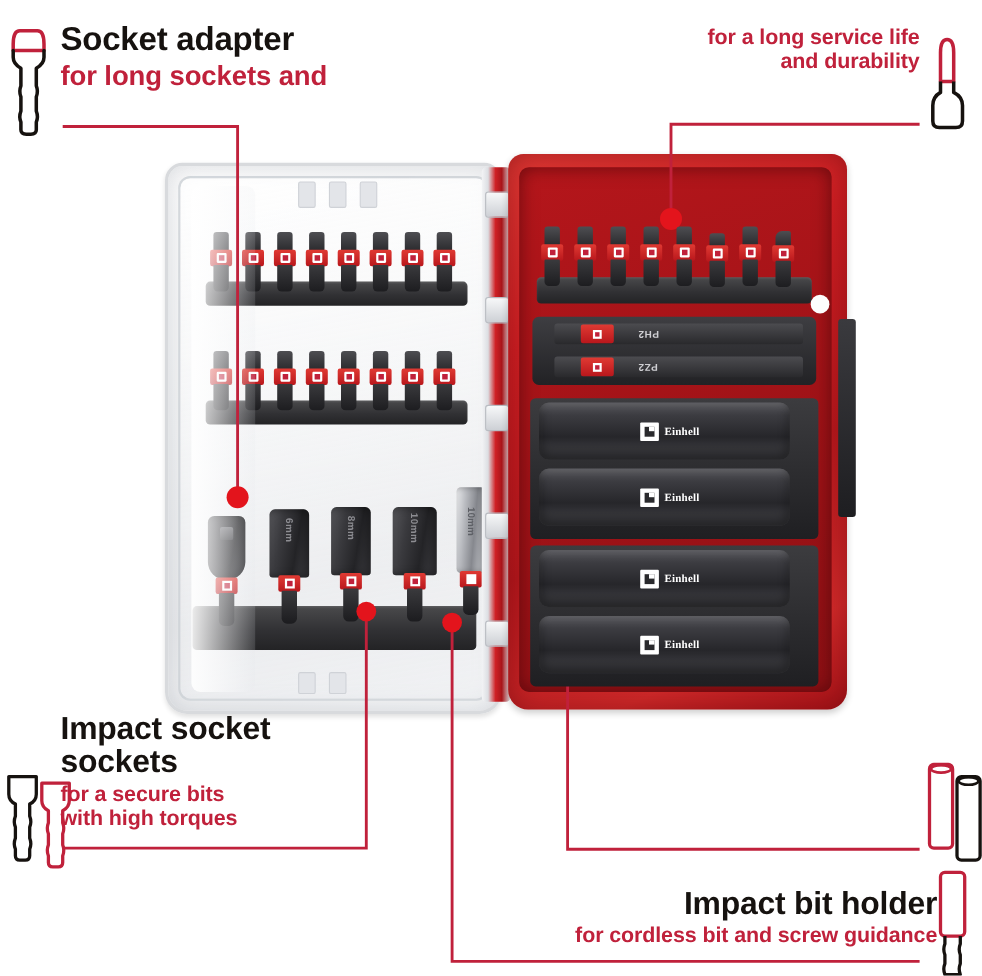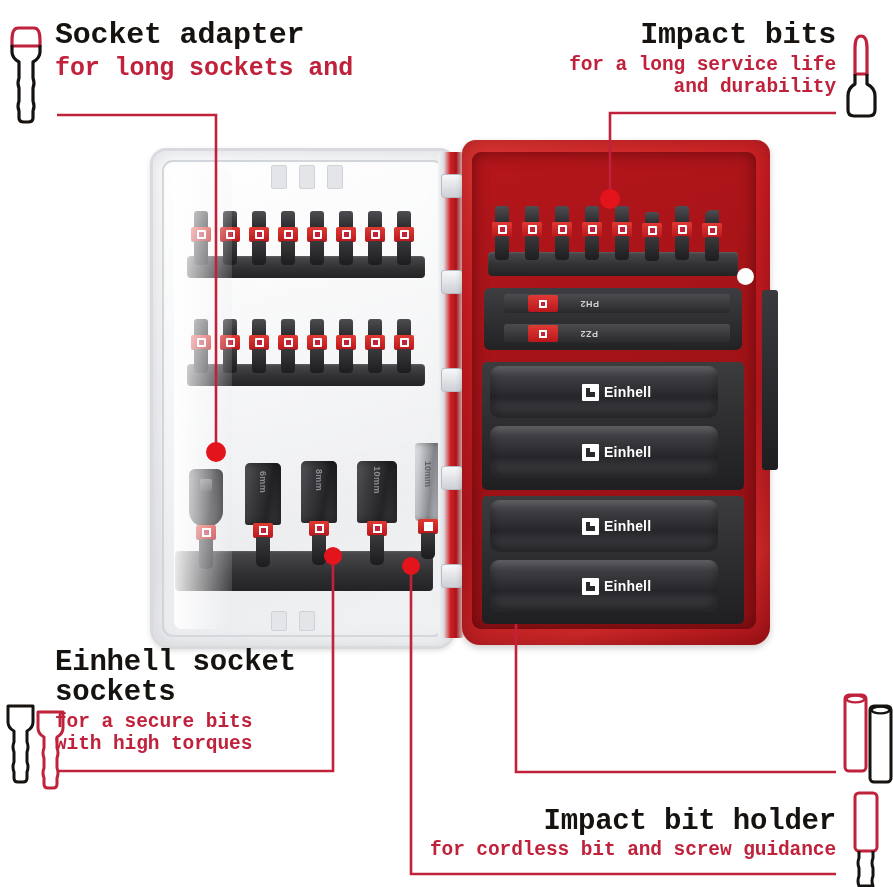--- a/index.html
+++ b/index.html
@@ -5,21 +5,21 @@
   html,body{margin:0;padding:0;}
   body{
     width:893px;height:887px;
     background:#ffffff;
     font-family:"Liberation Sans",sans-serif;
     overflow:hidden;position:relative;
   }
   #stage{position:absolute;left:0;top:0;width:893px;height:887px;}
 
   
-  .callout{position:absolute;font-family:Liberation Mono, monospace;}
+  .callout{position:absolute;}
   .c-title{
     font-weight:bold;color:#16120f;
     letter-spacing:-0.2px;line-height:1.04;
     white-space:nowrap;
   }
   .c-sub{
     font-weight:bold;color:#c0213b;
     line-height:1.12;letter-spacing:-0.1px;
     white-space:nowrap;
   }
@@ -155,22 +155,22 @@
     width:17px;height:17px;background:#fff;border-radius:1px;position:relative;margin-right:5px;
   }
   .brand .mark:after{
     content:"";position:absolute;left:4px;top:4px;width:9px;height:9px;
     background:#2a2a2d;
   }
   .brand .mark:before{
     content:"";position:absolute;left:8px;top:4px;width:5px;height:4px;background:#fff;z-index:2;
   }
   .brand .name{
-    color:#fff;font-weight:bold;font-size:14px;letter-spacing:.2px;
-    font-family:Liberation Sans, sans-serif;
+    color:#fff;font-weight:bold;font-size:10px;letter-spacing:.2px;
+    font-family:Liberation Serif, serif;
   }
   .sockholder{
     position:absolute;background:linear-gradient(180deg,#3c3c3f,#1f1f22);
     border-radius:5px;
   }
 
   
   .longbit{
     position:absolute;height:19px;
     background:linear-gradient(180deg,#4c4c50,#29292c);
@@ -547,33 +547,32 @@
                H873 Q871,881 873,876 V868 Q871,863 873,858 V851" fill="none" stroke="#16120f" stroke-width="3" stroke-linejoin="round"></path>
     </g>
   </svg>
 
   <div class="callout align-l" style="left:55px;top:20px;">
     <div class="c-title" style="font-size:30px;">Socket adapter</div>
     <div class="c-sub" style="font-size:25px;margin-top:4px;">for long sockets and</div>
   </div>
 
   <div class="callout align-r" style="left:436px;top:20px;width:400px;">
-    <div class="c-title" style="font-size:30px;">Impact bits</div>
     <div class="c-sub" style="font-size:19.5px;margin-top:4px;">for a long service life</div>
     <div class="c-sub" style="font-size:19.5px;">and durability</div>
   </div>
 
   <div class="callout align-l" style="left:55px;top:648px;">
-    <div class="c-title" style="font-size:29px;">Einhell socket</div>
+    <div class="c-title" style="font-size:29px;">Impact socket</div>
     <div class="c-title" style="font-size:29px;">sockets</div>
     <div class="c-sub" style="font-size:19.5px;margin-top:4px;">for a secure bits</div>
     <div class="c-sub" style="font-size:19.5px;">with high torques</div>
   </div>
 
   <div class="callout align-r" style="left:436px;top:705px;width:400px;">
   </div>
 
-  <div class="callout align-r" style="left:396px;top:807px;width:440px;">
+  <div class="callout align-r" style="left:412px;top:807px;width:440px;">
     <div class="c-title" style="font-size:29px;">Impact bit holder</div>
     <div class="c-sub" style="font-size:19.5px;margin-top:3px;">for cordless bit and screw guidance</div>
   </div>
 
 </div>
 
 </body></html>

